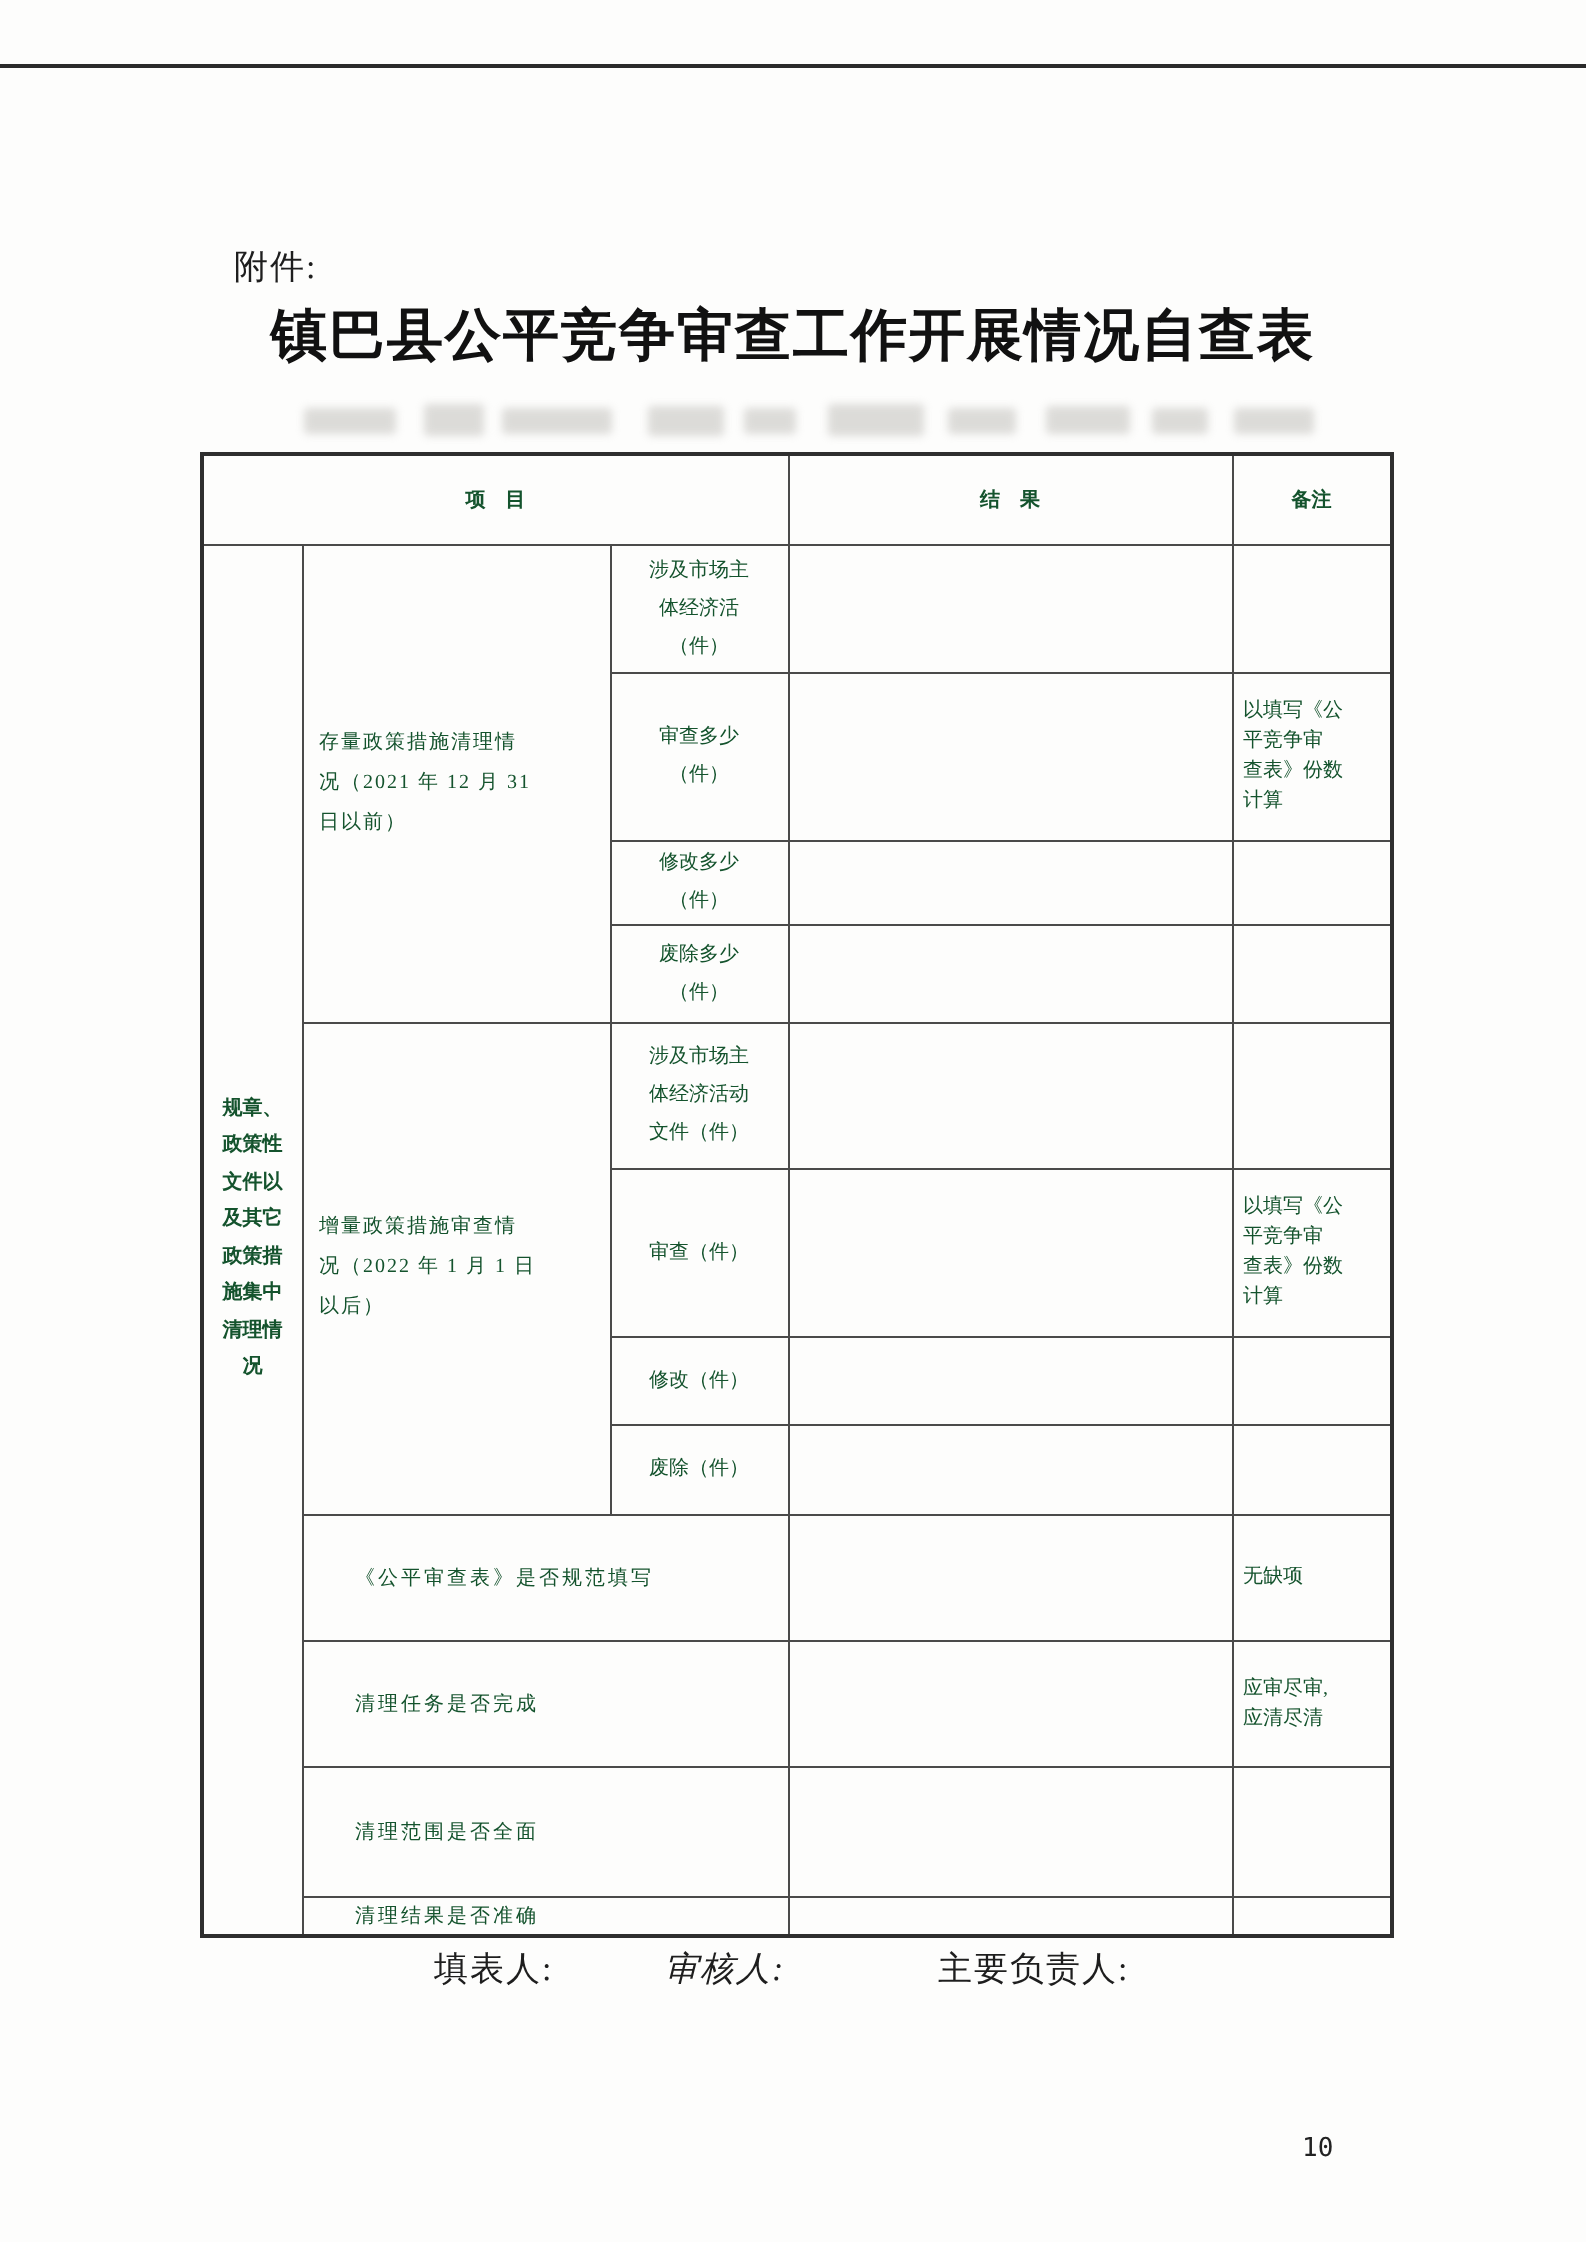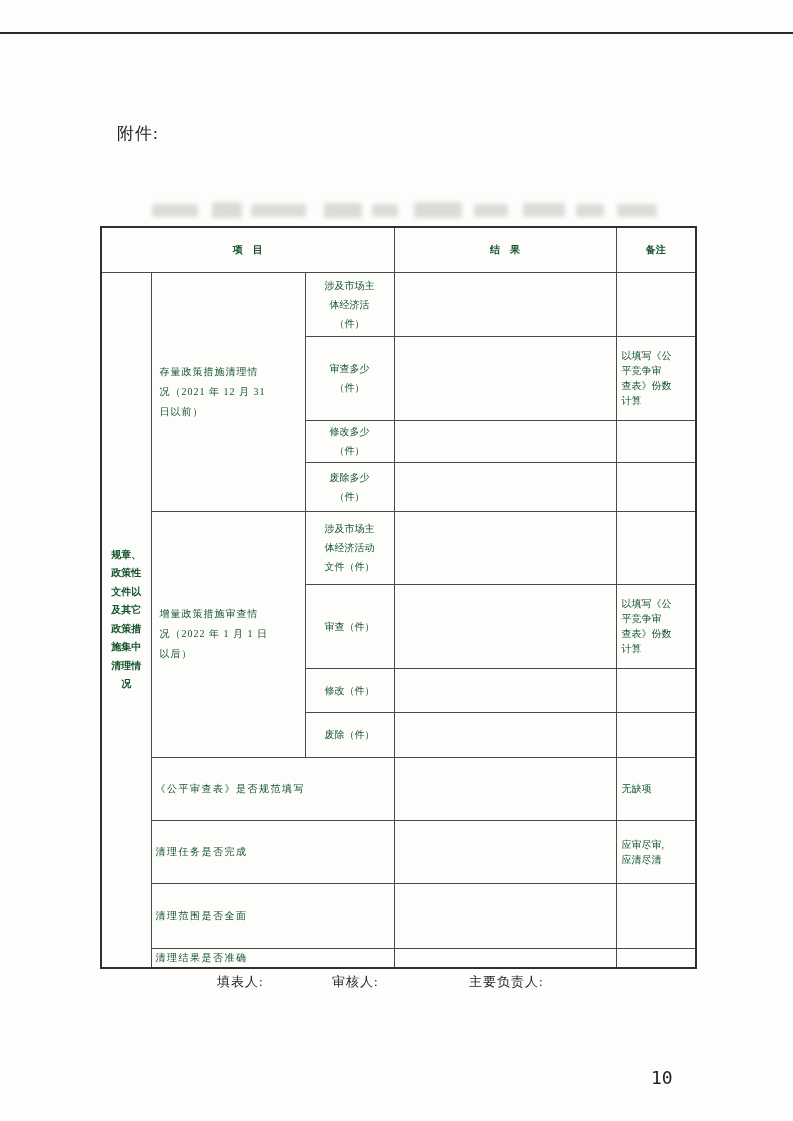--- a/index.html
+++ b/index.html
@@ -120,21 +120,21 @@
   }
 
   .item-c {
     text-align: center;
     line-height: 1.9;
     white-space: pre-line;
   }
 
   .item-l {
     text-align: left;
-    padding-left: 4px;
+    padding-left: 26px;
     letter-spacing: 1.5px;
   }
 
   .remark {
     text-align: left;
     padding: 3px 5px;
     font-size: 13px;
     line-height: 1.5;
     white-space: pre-line;
   }
@@ -152,43 +152,44 @@
   tr.r8  { height: 45px; }
   tr.r9  { height: 63px; }
   tr.r10 { height: 63px; }
   tr.r11 { height: 65px; }
   tr.r12 { height: 20px; }
 
   .sign-row {
     position: absolute;
     left: 0; top: 941px;
     width: 793px; height: 22px;
+    font-size: 17px;
+  }
+  .sign-filler    { position: absolute; left: 217px; letter-spacing: 1px; }
+  .sign-reviewer  { position: absolute; left: 332px; letter-spacing: 1px; font-style: italic; }
+  .sign-principal { position: absolute; left: 469px; letter-spacing: 1px; }
+
+  .page-number {
+    position: absolute;
+    left: 651px; top: 1035px;
     font-size: 13px;
-  }
-  .sign-filler    { position: absolute; left: 217px; letter-spacing: 1px; }
-  .sign-reviewer  { position: absolute; left: 332px; letter-spacing: 1px; }
-  .sign-principal { position: absolute; left: 469px; letter-spacing: 1px; }
-
-  .page-number {
-    position: absolute;
-    left: 651px; top: 1035px;
-    font-size: 18px;
     font-family: "DejaVu Sans Mono", monospace;
     color: #222;
   }
 </style>
 </head>
 <body>
 
 <div class="page">
 
   <div class="top-edge"></div>
 
   <div class="attachment">附件:</div>
 
+  <h1 class="title">镇巴县公平竞争审查工作开展情况自查表</h1>
 
   <div class="bleed">
     <i></i>
       <i></i>
       <i></i>
       <i></i>
       <i></i>
       <i></i>
       <i></i>
       <i></i>

